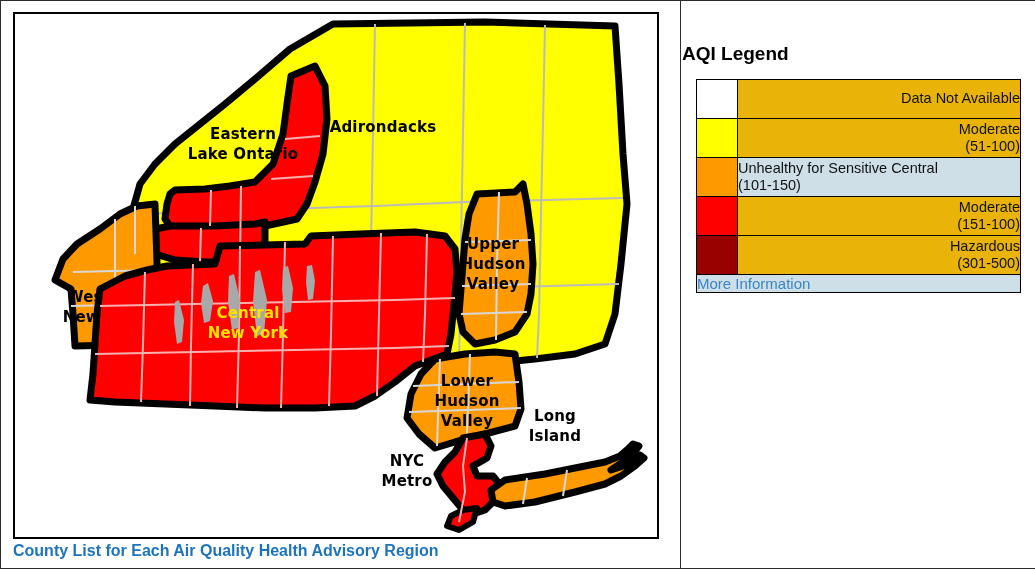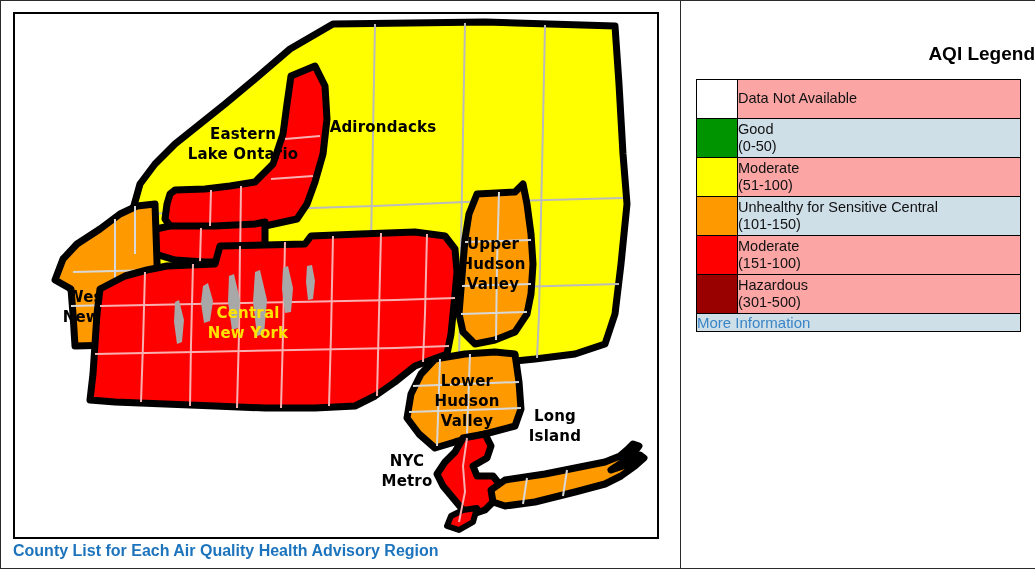--- a/index.html
+++ b/index.html
@@ -53,21 +53,21 @@
   }
   .rlabel.yellowtxt{fill:#ffe400;}
 
   
   #legend-panel{
     position:absolute;left:681px;top:0;width:353px;height:567px;
     background:#fff;
   }
   #legend-title{
     position:absolute;left:0;top:42px;width:353px;
-    text-align:right;
+    text-align:left;
     font-size:19px;font-weight:bold;color:#000;
   }
   #legend-table{
     position:absolute;left:14px;top:78px;width:325px;
     border:1px solid #000;
     border-collapse:collapse;
     table-layout:fixed;
     background:#fff;
   }
   #legend-table td{
@@ -77,21 +77,21 @@
   }
   td.swatch{width:40px;padding:0;}
   td.desc{
     padding:4px 0 5px 7px;
     font-size:14.5px;
     line-height:17.5px;
     color:#111;
     white-space:nowrap;
   }
   tr.alt td{background:#cfdfe8;}
-  tr.plain td{background:#fca5a5;}
+  tr.plain td{background:#eab308;text-align:right;}
   td.more{
     background:#cfdfe8;
     padding:4px 0 5px 7px;
     font-size:15px;
     color:#3a85c6;
     margin-left:31px;
   }
   td.more a{color:#3a85c6;text-decoration:none;}
   .sw{display:block;width:100%;height:100%;min-height:38px;}
 </style>
@@ -250,29 +250,20 @@
         <tr class="plain">
           <td class="swatch">
             <span class="sw" style="background:#ffffff;"></span>
           </td>
           <td class="desc">
             <div>Data Not Available</div>
             <div></div>
           </td>
         </tr>
 
-        <tr class="alt">
-          <td class="swatch">
-            <span class="sw" style="background:#009500;"></span>
-          </td>
-          <td class="desc">
-            <div>Good</div>
-            <div>(0-50)</div>
-          </td>
-        </tr>
 
         <tr class="plain">
           <td class="swatch">
             <span class="sw" style="background:#ffff00;"></span>
           </td>
           <td class="desc">
             <div>Moderate</div>
             <div>(51-100)</div>
           </td>
         </tr>

